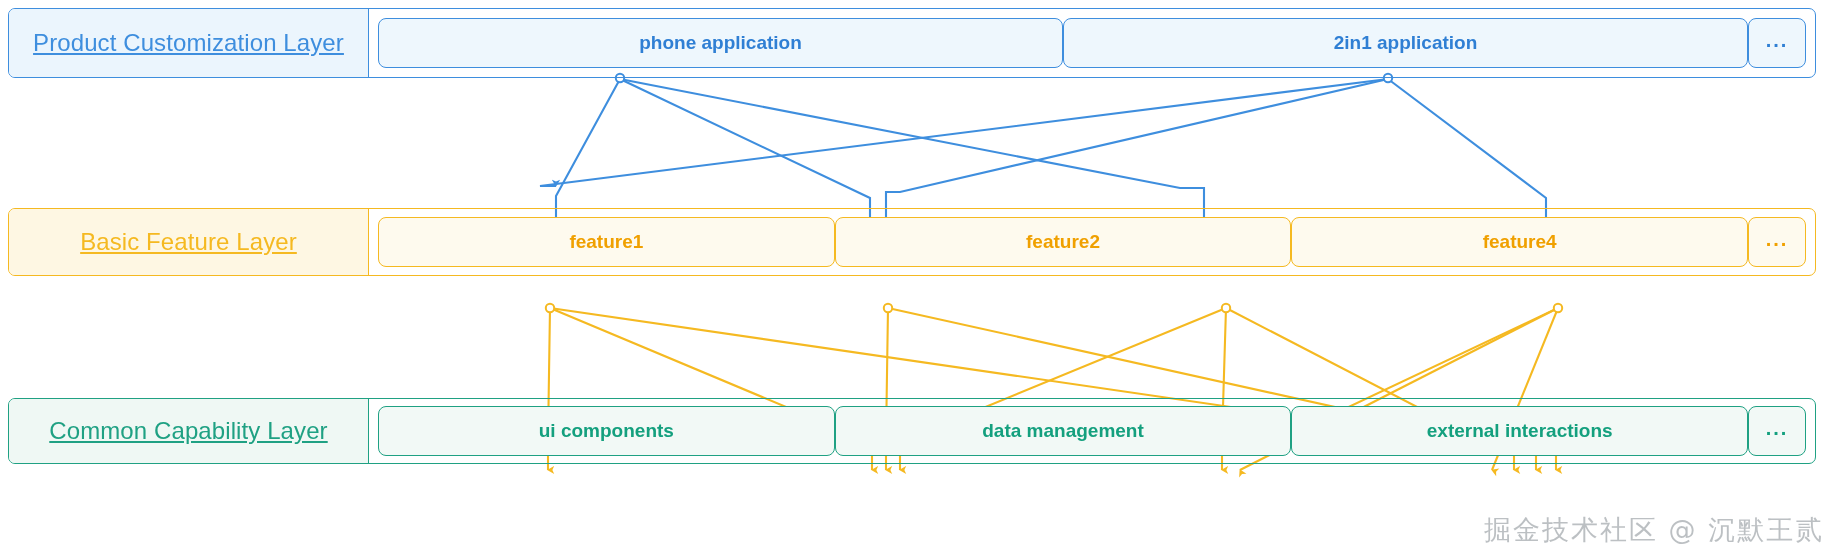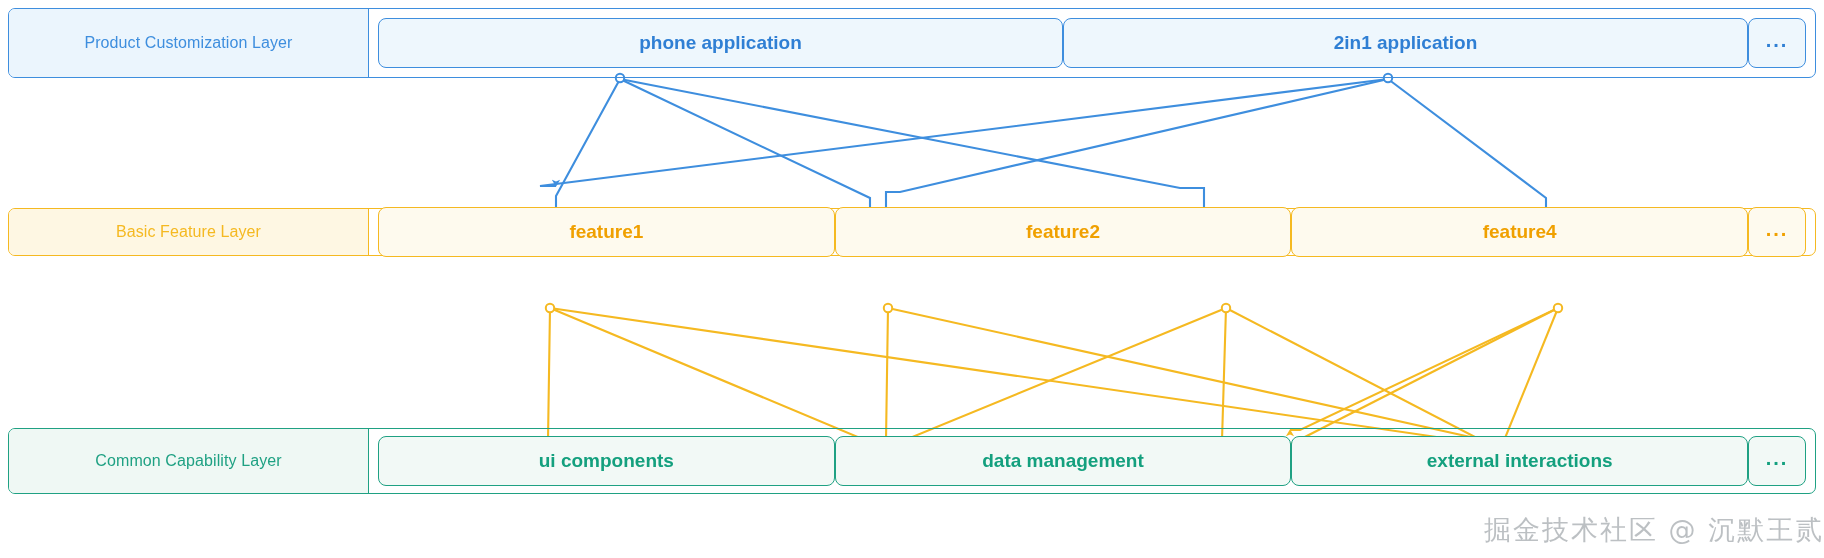--- a/index.html
+++ b/index.html
@@ -23,34 +23,35 @@
   .layer {
     position: absolute;
     left: 8px;
     width: 1808px;
     box-sizing: border-box;
     border-radius: 7px;
     display: flex;
     align-items: stretch;
   }
   .layer-blue   { top: 8px;   height: 70px; border: 1.6px solid #3E8EDE; }
-  .layer-yellow { top: 208px; height: 48px; border: 1.6px solid #F5B921; }
-  .layer-green  { top: 428px; height: 66px; border: 1.6px solid #1FA183; }
+  .layer-yellow { top: 208px; height: 68px; border: 1.6px solid #F5B921; }
+  .layer-green  { top: 398px; height: 66px; border: 1.6px solid #1FA183; }
 
   
   .layer-label {
     width: 360px;
     flex: 0 0 360px;
     display: flex;
     align-items: center;
     justify-content: center;
-    font-size: 16px;
+    font-size: 24px;
     letter-spacing: .1px;
     box-sizing: border-box;
     border-radius: 6px 0 0 6px;
+    text-decoration: underline;
   }
   .layer-blue   .layer-label { background: #EBF5FD; color: #3E8EDE; border-right: 1.6px solid #3E8EDE; }
   .layer-yellow .layer-label { background: #FEF7E3; color: #F5B921; border-right: 1.6px solid #F5B921; }
   .layer-green  .layer-label { background: #EFF8F4; color: #1FA183; border-right: 1.6px solid #1FA183; }
 
   
   .nodes {
     flex: 1 1 auto;
     display: flex;
     align-items: center;

